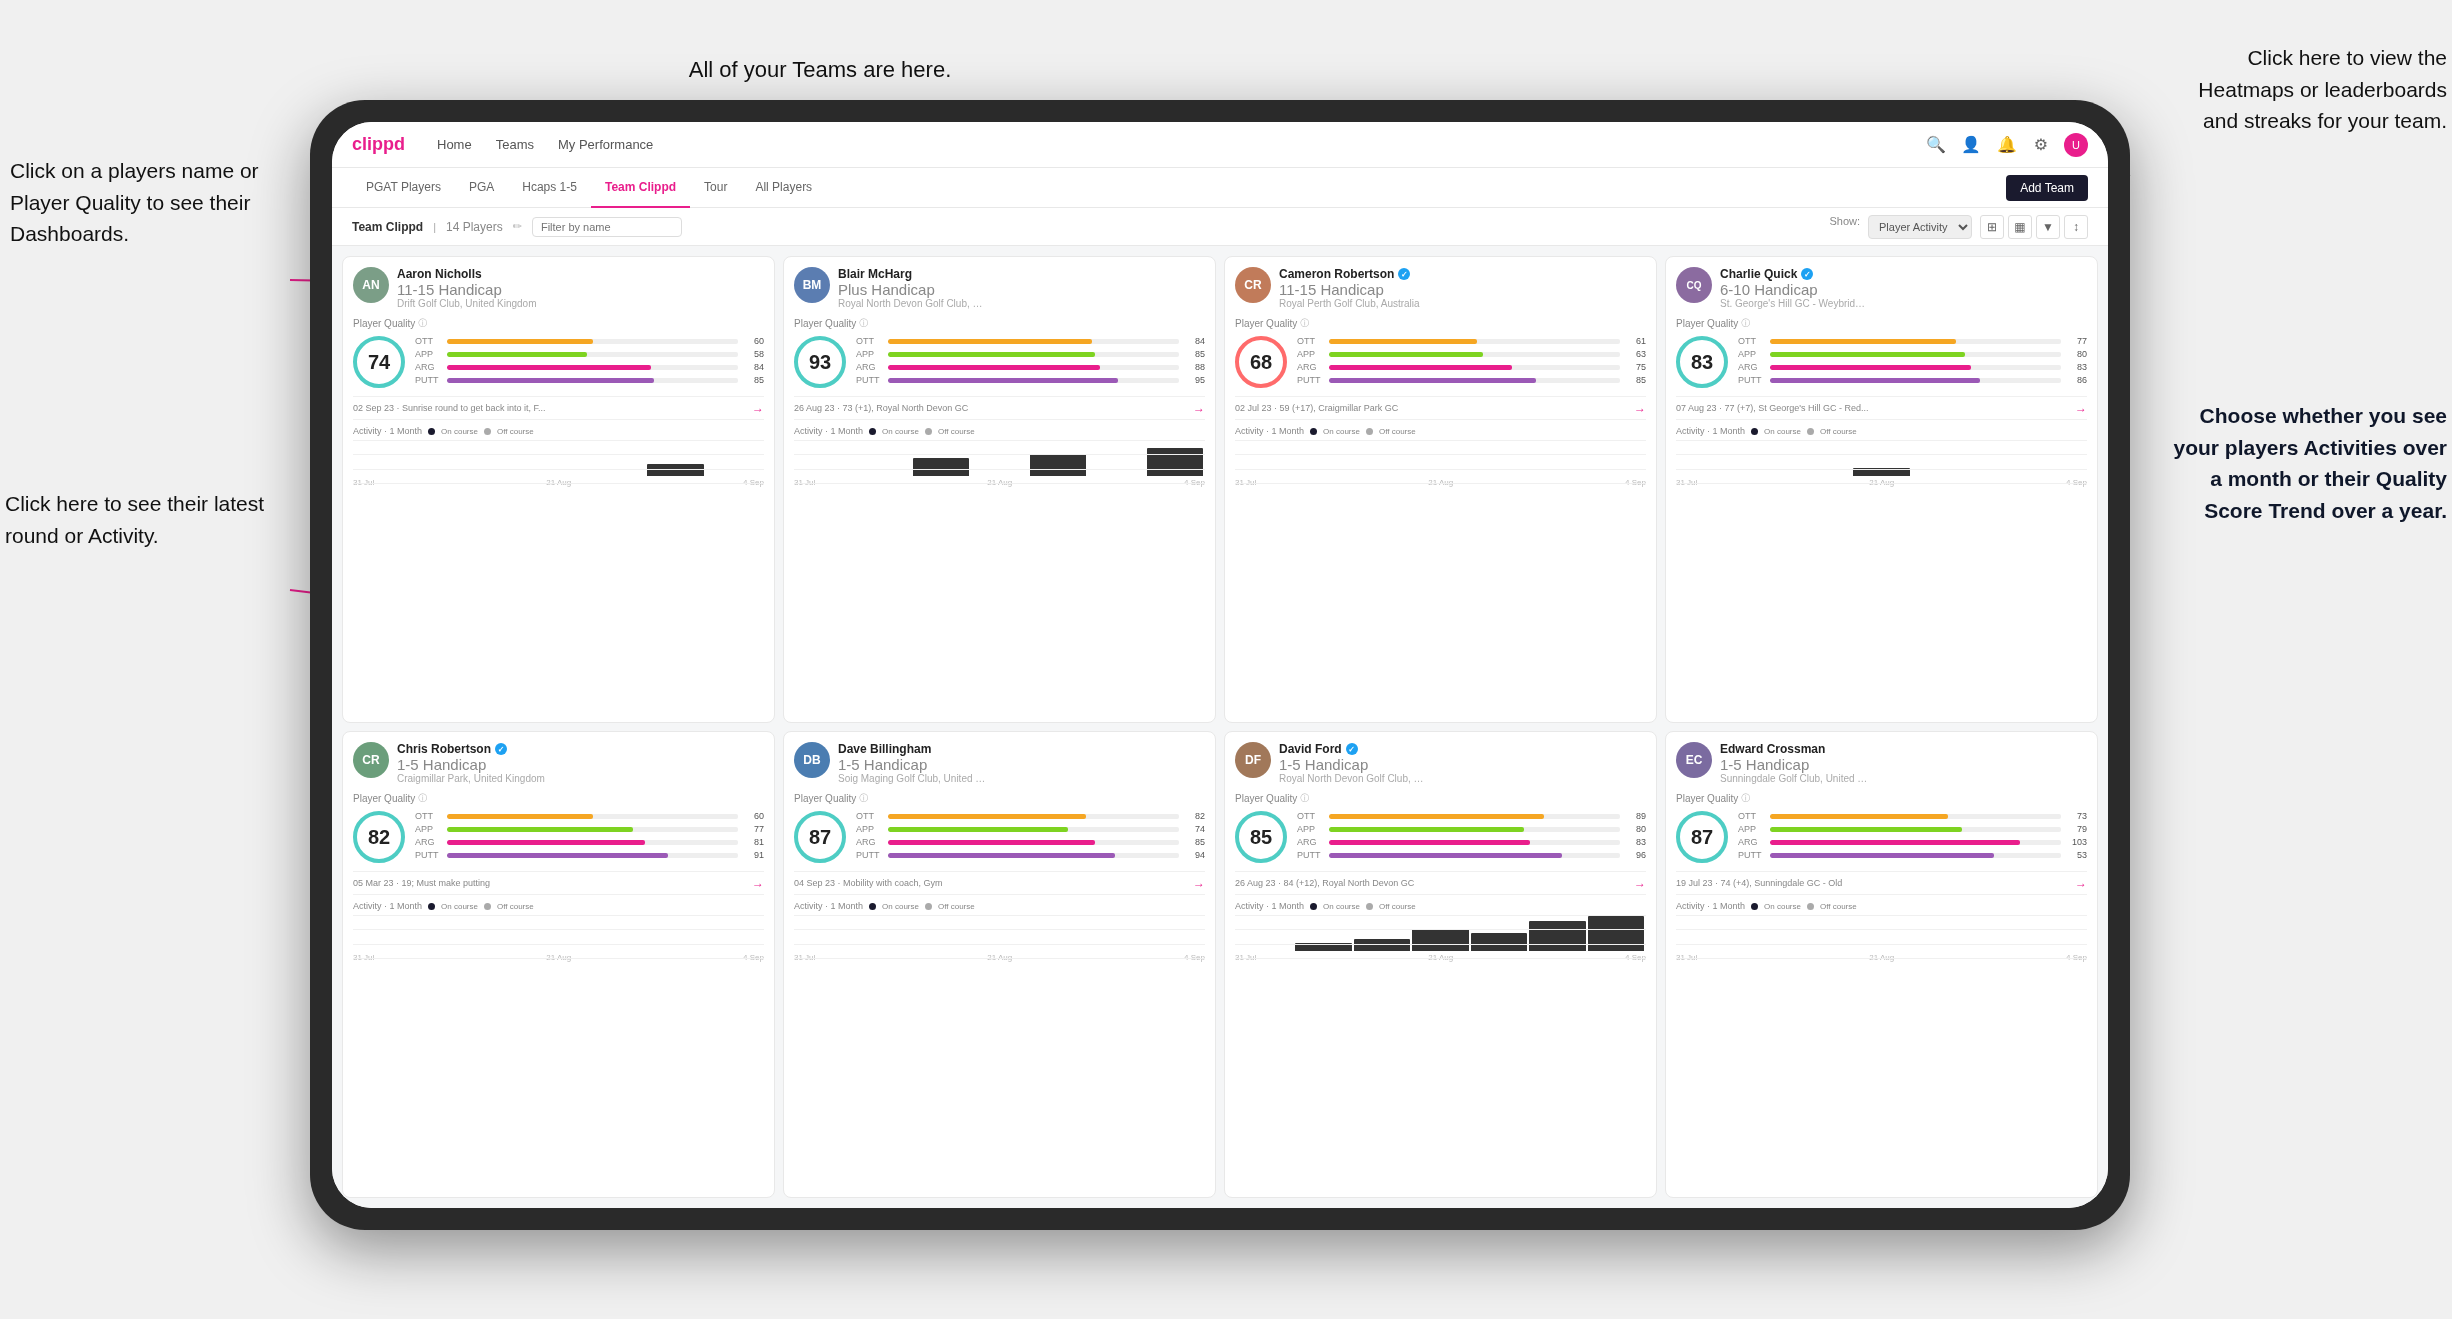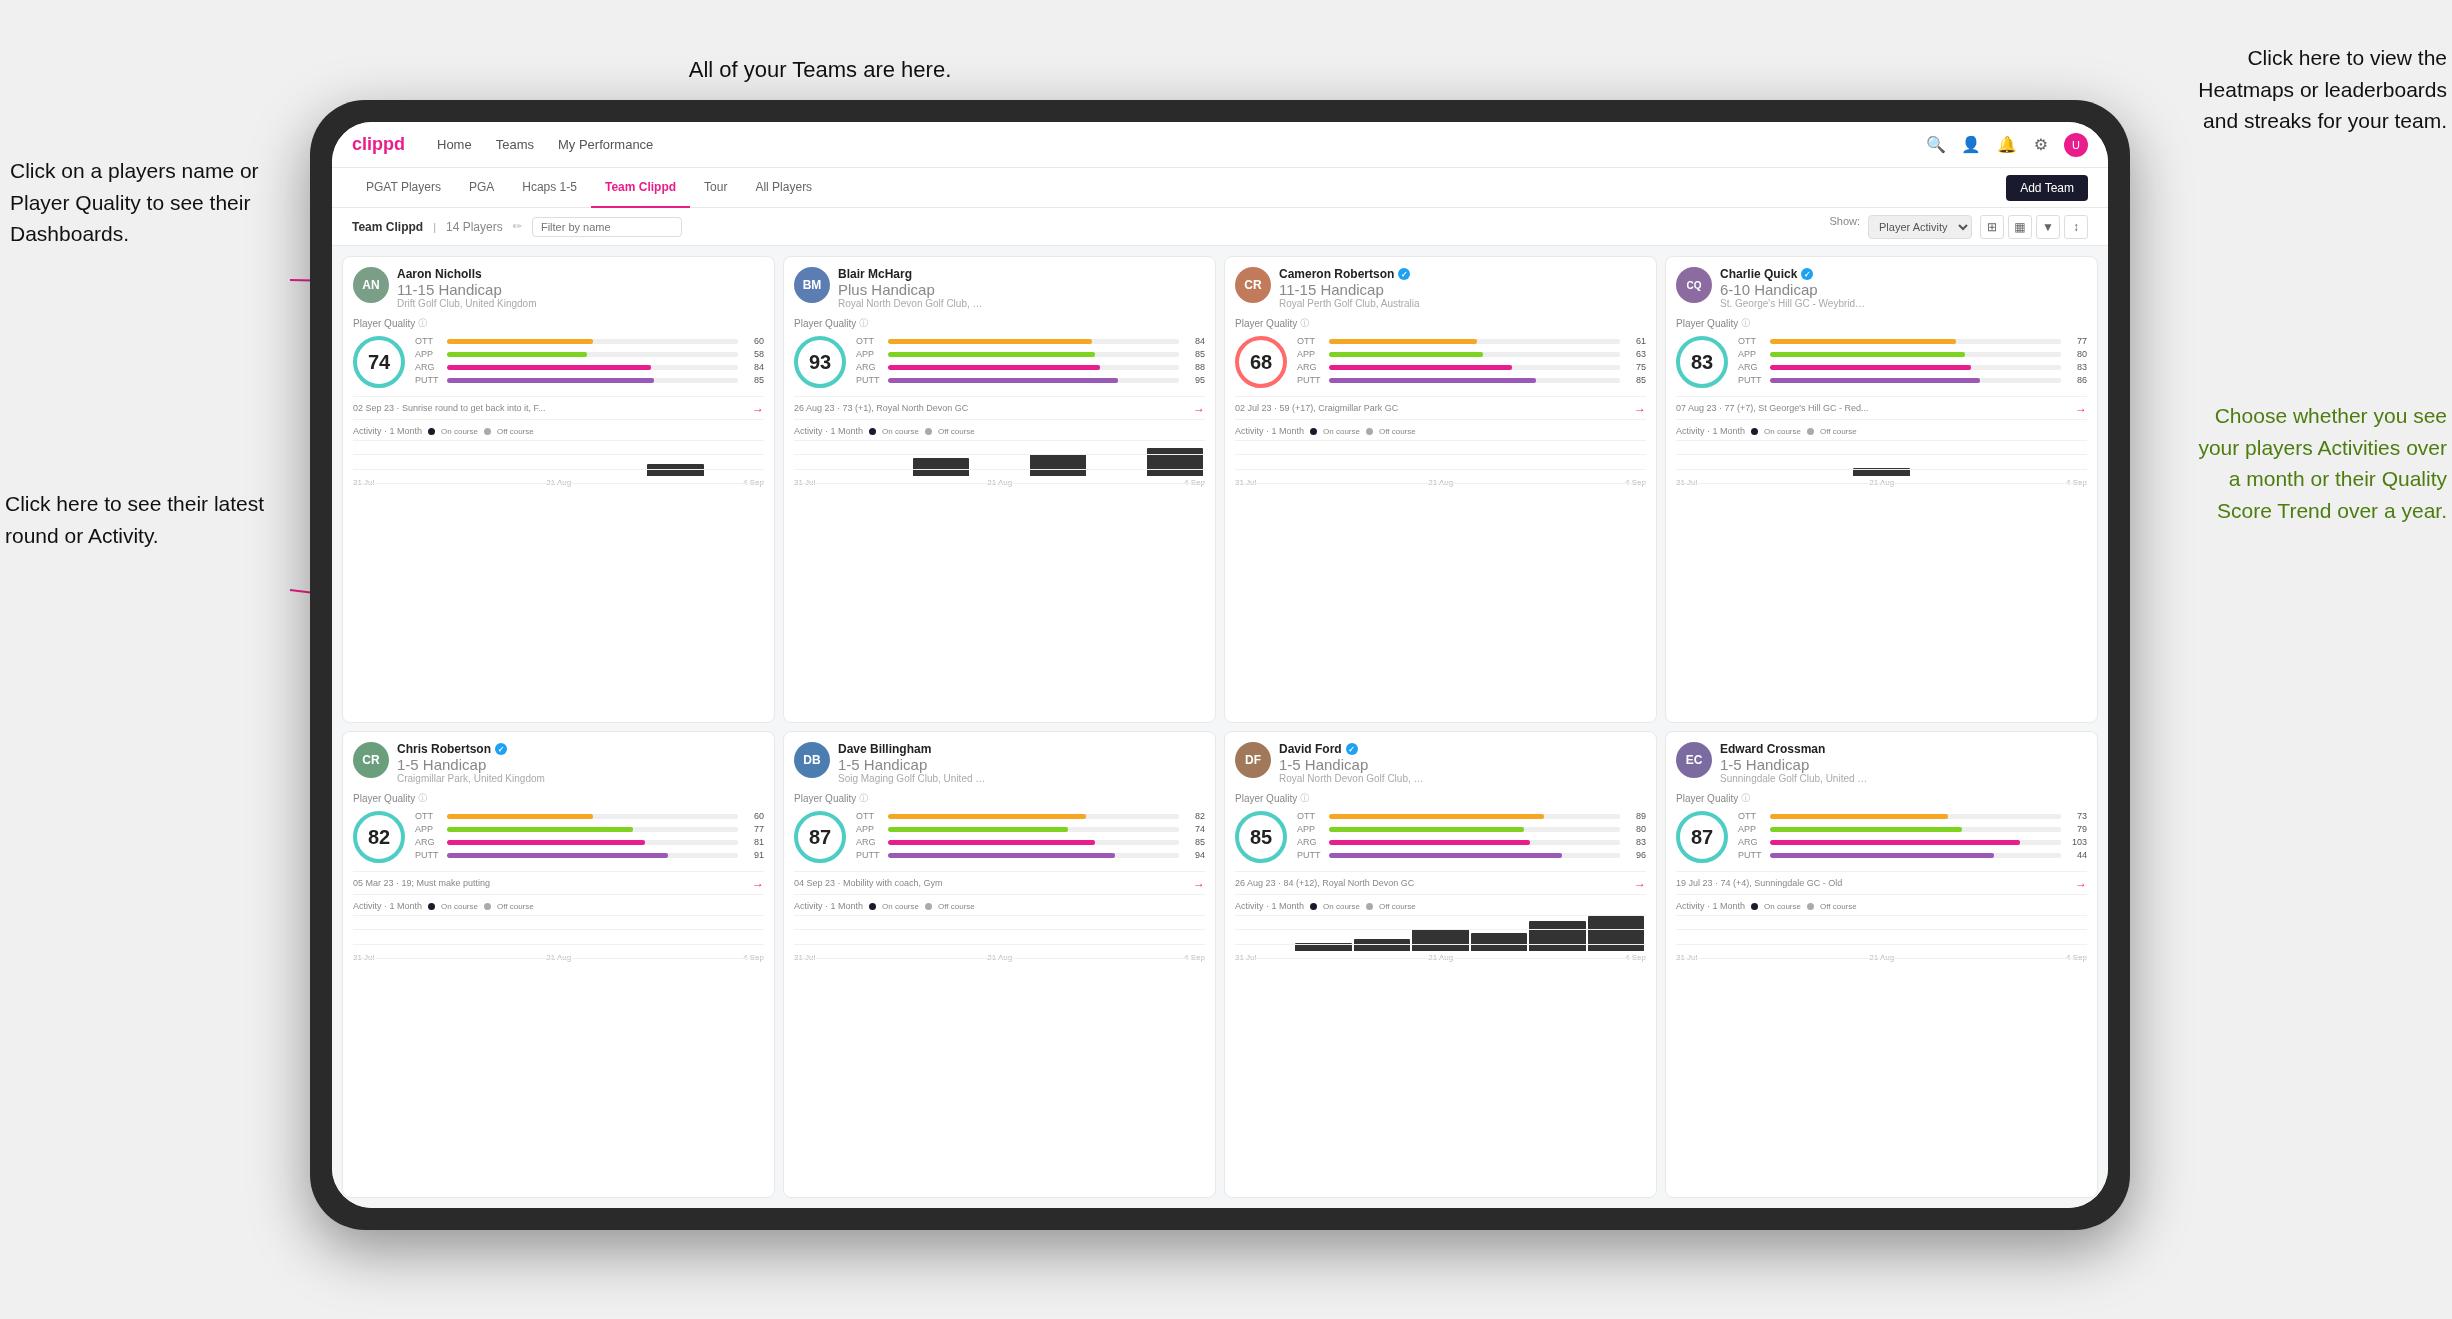--- a/index.html
+++ b/index.html
@@ -457,21 +457,21 @@
 </div>
 
 <div class="annotation ann-3" style="position:absolute; top:42px; right:5px; width:340px; text-align:right; font-size:21px; line-height:1.5; color:#111;">
   Click here to view the<br>Heatmaps or leaderboards<br>and streaks for your team.
 </div>
 
 <div class="annotation ann-4" style="position:absolute; top:488px; left:5px; width:300px; font-size:21px; line-height:1.5; color:#111;">
   Click here to see their latest<br>round or Activity.
 </div>
 
-<div class="annotation" style="position:absolute; top:400px; right:5px; width:350px; text-align:right; font-size:21px; line-height:1.5; color:#4d7c0f;">
+<div class="annotation" style="position:absolute; top:400px; right:5px; width:350px; text-align:right; font-size:21px; line-height:1.5; color:#0f172a;font-weight:bold;">
   Choose whether you see<br>your players Activities over<br>a month or their Quality<br>Score Trend over a year.
 </div>
 
 <div class="tablet-frame">
   <div class="tablet-screen">
 
     <div class="nav-bar">
       <span class="nav-logo">clippd</span>
       <span class="nav-item">Home</span>
       <span class="nav-item">Teams</span>
@@ -1205,21 +1205,21 @@
           <div class="stat-bar-wrap">
             <div class="stat-bar arg" style="width:86%;"></div>
           </div>
           <span class="stat-val">103</span>
         </div>
         <div class="stat-row">
           <span class="stat-label">PUTT</span>
           <div class="stat-bar-wrap">
             <div class="stat-bar putt" style="width:77%;"></div>
           </div>
-          <span class="stat-val">44</span>
+          <span class="stat-val">53</span>
         </div>
       </div>
     </div>
 
     <div class="latest-round">
       <span>19 Jul 23 · 74 (+4), Sunningdale GC - Old</span>
       <span class="round-arrow">→</span>
     </div>
 
     <div class="activity-section">

